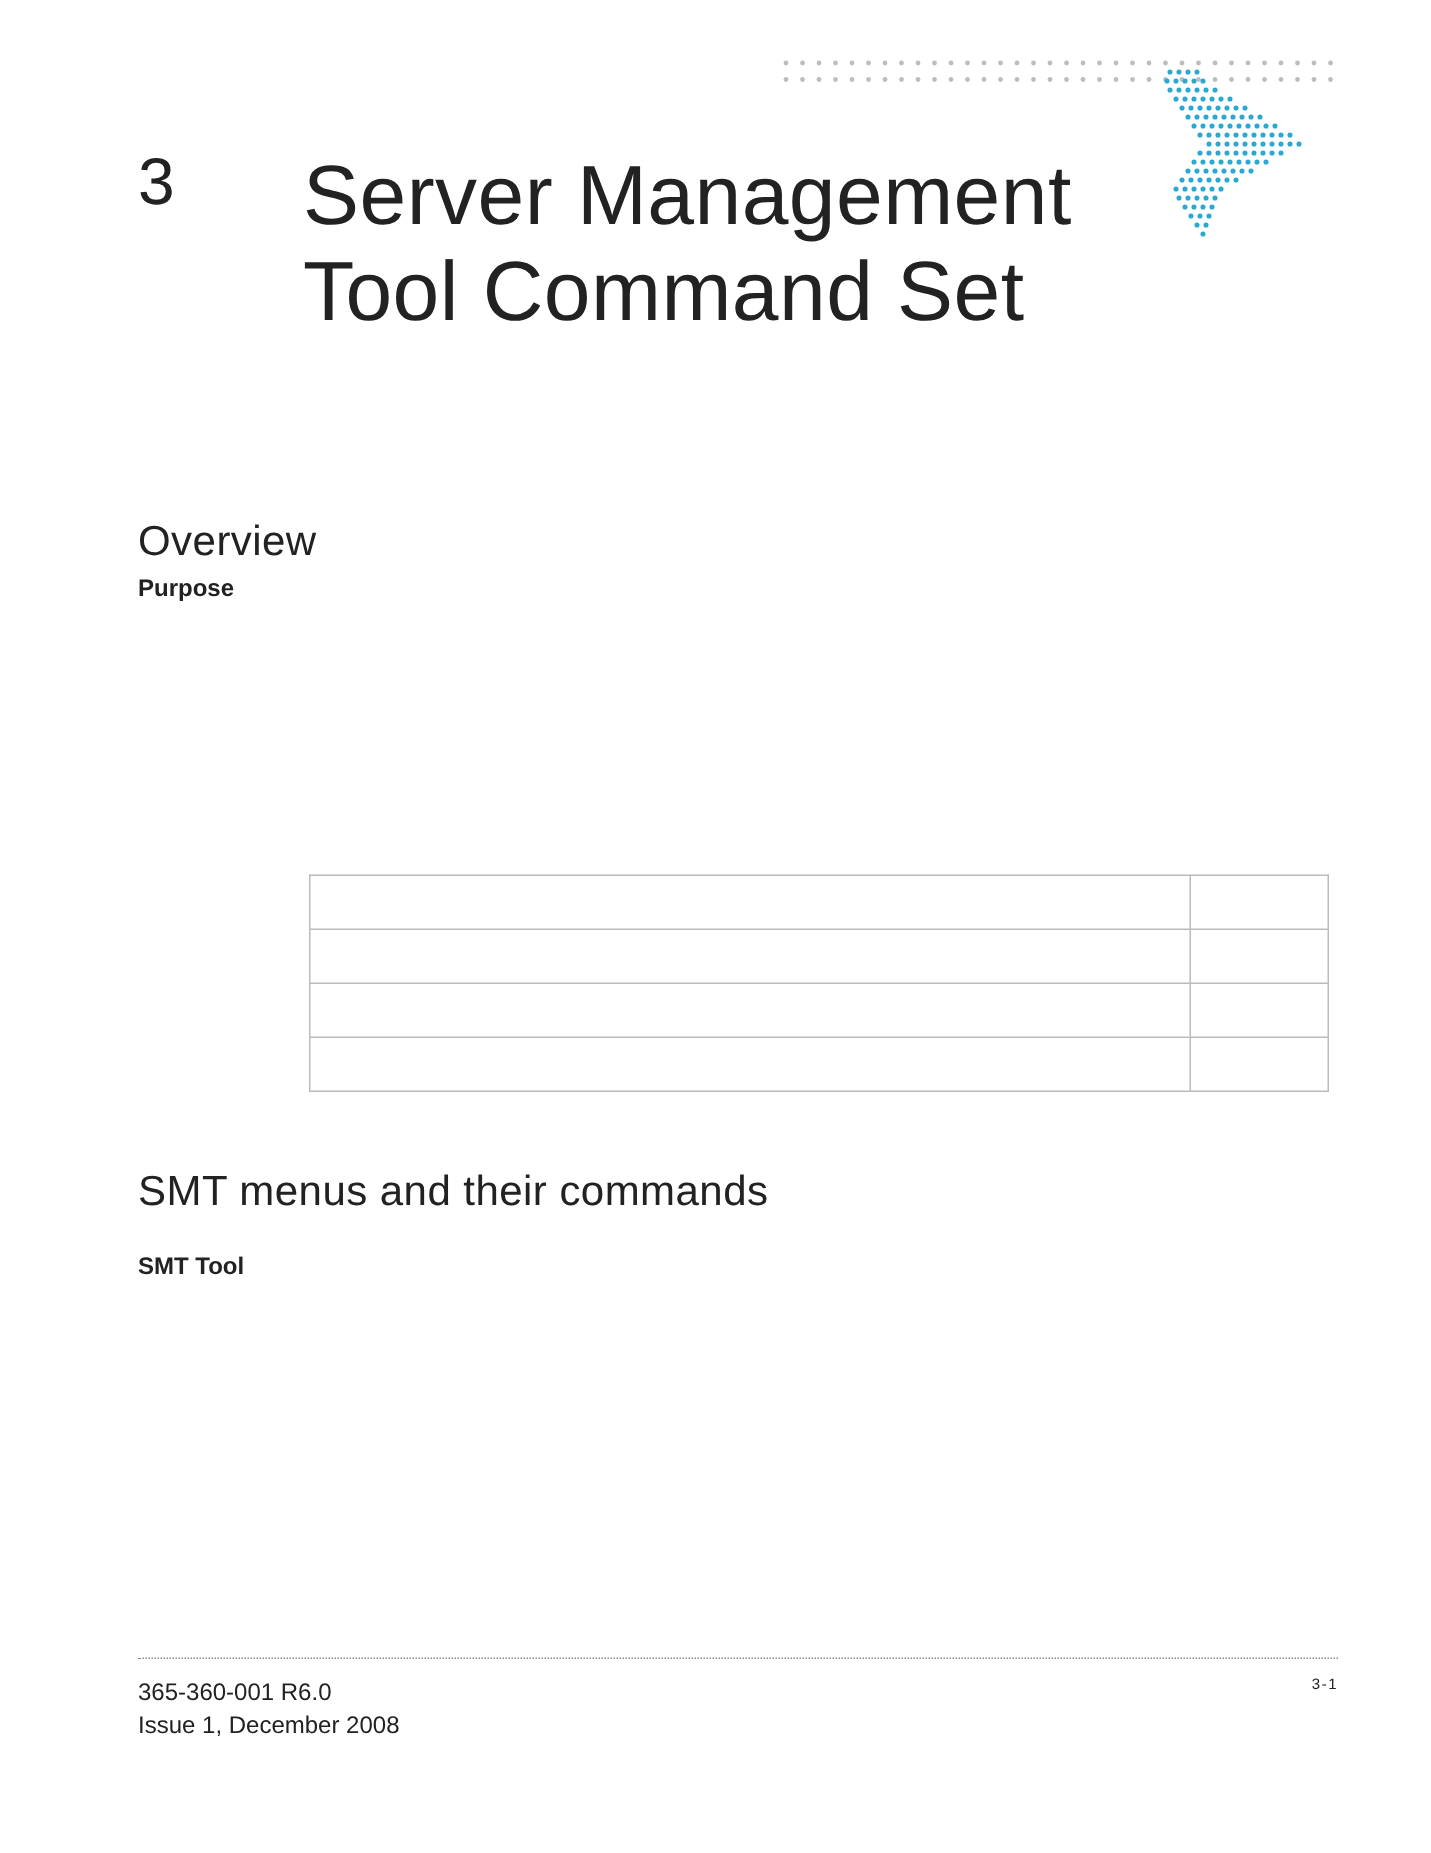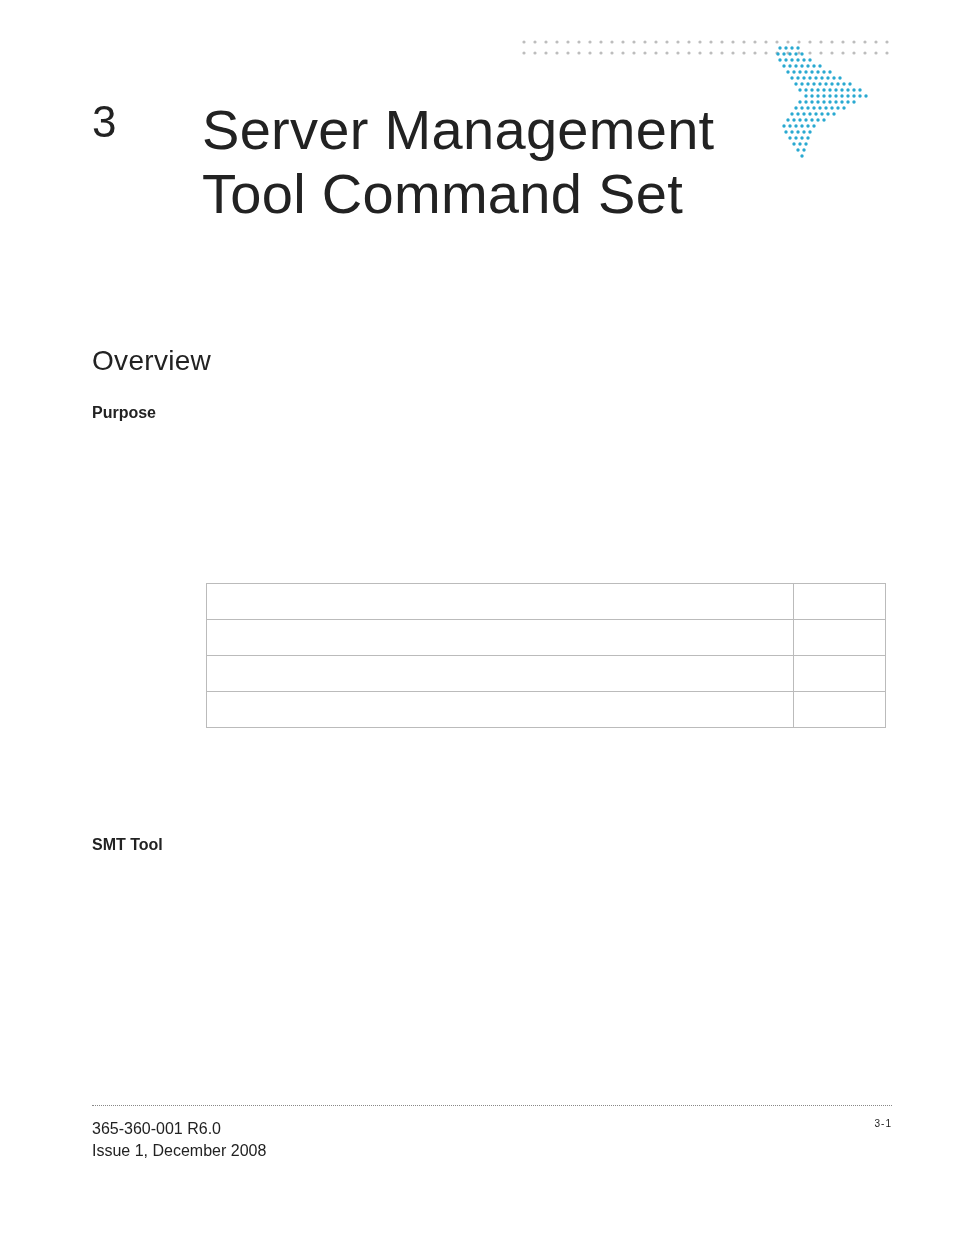--- a/index.html
+++ b/index.html
@@ -60,21 +60,21 @@
     font-weight: 700;
     color: #222;
   }
   .overview {
     position: absolute;
     top: 345px;
     left: 92px;
   }
   .purpose {
     position: absolute;
-    top: 404px;
+    top: 384px;
     left: 92px;
   }
   .toc-table {
     position: absolute;
     top: 583px;
     left: 206px;
     width: 680px;
     border-collapse: collapse;
     border: 1px solid #bbb;
   }
@@ -365,20 +365,21 @@
       <td class="col-title"></td>
       <td class="col-page"></td>
     </tr>
     <tr>
       <td class="col-title"></td>
       <td class="col-page"></td>
     </tr>
   </tbody>
     </table>
 
+  <div class="h2 h2-smt">SMT menus and their commands</div>
   <div class="h3 smt-menus">SMT Tool</div>
 
   <div class="footer-rule"></div>
   <div class="footer-left">
     <div>365-360-001 R6.0</div>
     <div>Issue 1,   December 2008</div>
   </div>
   <div class="footer-right">3-1</div>
 
 </div>

